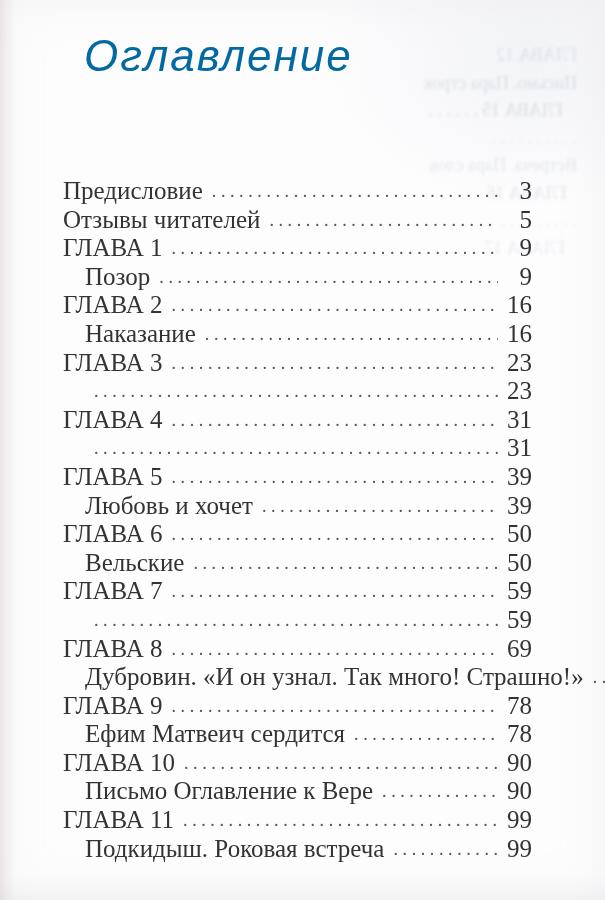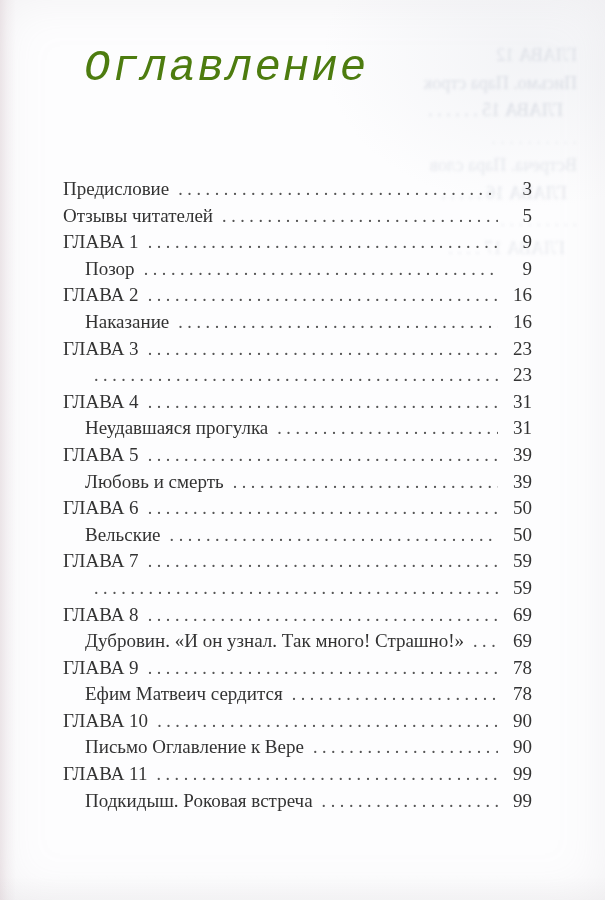--- a/index.html
+++ b/index.html
@@ -46,38 +46,39 @@
   .bleed-line:nth-child(2) { opacity: 0.17; }
   .bleed-line:nth-child(3) { opacity: 0.18; margin-left: 14px; }
   .bleed-line:nth-child(4) { opacity: 0.08; }
   .bleed-line:nth-child(5) { opacity: 0.13; }
   .bleed-line:nth-child(6) { opacity: 0.15; margin-left: 10px; }
   .bleed-line:nth-child(7) { opacity: 0.10; }
   .bleed-line:nth-child(8) { opacity: 0.12; margin-left: 12px; }
 
   .page-title {
     position: absolute;
-    left: 84px; top: 38px;
-    font-family: Liberation Mono, monospace;
+    left: 84px; top: 26px;
+    font-family: Liberation Sans, sans-serif;
     font-style: italic;
     font-size: 44px;
     line-height: 60px;
     letter-spacing: 2px;
-    color: #4d7c0f;
+    color: #0369a1;
   }
 
   .toc {
     position: absolute;
     left: 63px; right: 73px; top: 176px;
   }
   .row {
     display: flex;
     line-height: 26.6px;
-    font-size: 19px;
+    font-size: 25px;
     color: #333333;
+    align-items: flex-end;
   }
   .row.indent { padding-left: 22px; }
   .label { white-space: nowrap; flex: none; }
   .leader {
     flex: 1 1 auto;
     min-width: 14px;
     overflow: hidden;
     white-space: nowrap;
     padding-left: 9px;
     padding-right: 11px;
@@ -153,31 +154,30 @@
       <div class="row indent">
     <span class="leader"></span>
     <span class="pagenum">23</span>
   </div>
       <div class="row">
     <span class="label">ГЛАВА 4</span>
     <span class="leader"></span>
     <span class="pagenum">31</span>
   </div>
       <div class="row indent">
-    <span class="label">Неудавшаяся прогулка</span>
     <span class="leader"></span>
     <span class="pagenum">31</span>
   </div>
       <div class="row">
     <span class="label">ГЛАВА 5</span>
     <span class="leader"></span>
     <span class="pagenum">39</span>
   </div>
       <div class="row indent">
-    <span class="label">Любовь и смерть</span>
+    <span class="label">Любовь и хочет</span>
     <span class="leader"></span>
     <span class="pagenum">39</span>
   </div>
       <div class="row">
     <span class="label">ГЛАВА 6</span>
     <span class="leader"></span>
     <span class="pagenum">50</span>
   </div>
       <div class="row indent">
     <span class="label">Вельские</span>

